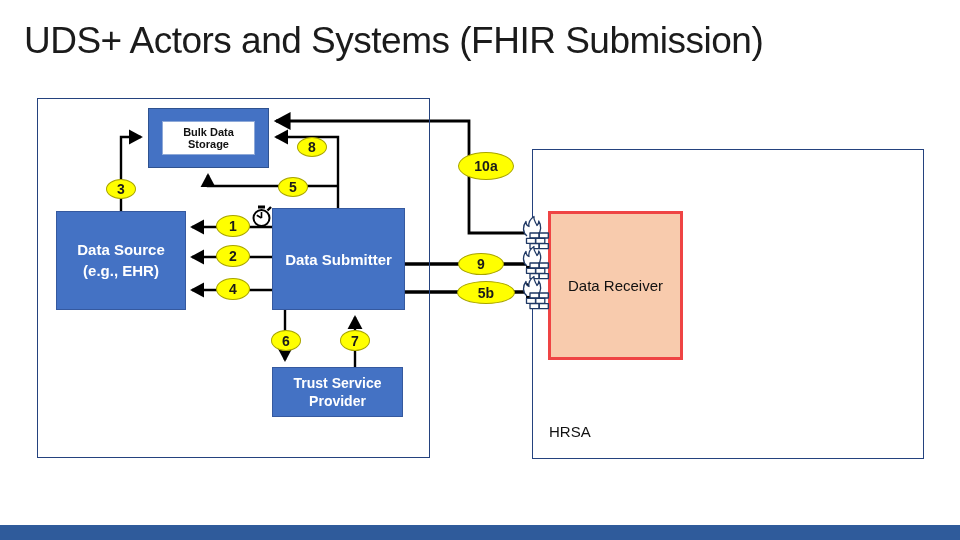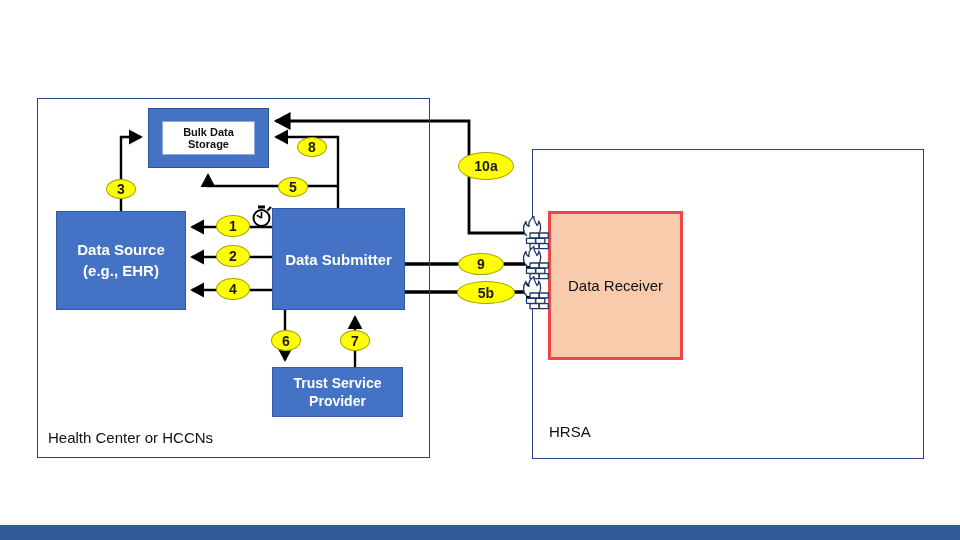--- a/index.html
+++ b/index.html
@@ -45,20 +45,21 @@
   .b9{left:458px;top:253px;width:46px;height:22px;}
   .b10a{left:458px;top:152px;width:56px;height:28px;}
   .b10b{left:457px;top:281px;width:58px;height:23px;}
   .footer-bar{position:absolute;left:0;top:525px;width:960px;height:15px;background:#2F5B9B;z-index:4;}
 </style>
 </head>
 <body>
 
 <div class="slide">
 
+  <div class="title">UDS+ Actors and Systems (FHIR Submission)</div>
 
   <svg class="lines" width="960" height="540" viewBox="0 0 960 540">
     <defs>
       <marker id="arr" markerWidth="7" markerHeight="7" refX="5.2" refY="3.5" orient="auto" markerUnits="strokeWidth">
         <path d="M0,0.3 L6,3.5 L0,6.7 z" fill="#000"></path>
       </marker>
       <marker id="arrBig" markerWidth="6" markerHeight="6" refX="4.4" refY="3" orient="auto" markerUnits="strokeWidth">
         <path d="M0,0.2 L5.2,3 L0,5.8 z" fill="#000"></path>
       </marker>
     </defs>
@@ -79,21 +80,20 @@
       <rect x="258" y="205.5" width="7" height="3" fill="#000"></rect>
       <line x1="267.5" y1="210.5" x2="271" y2="207" stroke="#000" stroke-width="2.4"></line>
       <circle cx="261.5" cy="218" r="8" fill="#fff" stroke="#000" stroke-width="2"></circle>
       <line x1="261.5" y1="218" x2="261.5" y2="212" stroke="#000" stroke-width="1.6"></line>
       <line x1="261.5" y1="218" x2="256.8" y2="215.2" stroke="#000" stroke-width="1.6"></line>
     </g>
   </svg>
 
   <div class="container-box hc-box"></div>
   <div class="container-box hrsa-box"></div>
-  <div class="container-label hc-label">Health Center or HCCNs</div>
   <div class="container-label hrsa-label">HRSA</div>
 
   <div class="node blue bulk-outer">
     <div class="bulk-inner">Bulk Data Storage</div>
   </div>
 
   <div class="node blue data-source">
     <div>
       <div>Data Source</div>
       <div>(e.g., EHR)</div>

